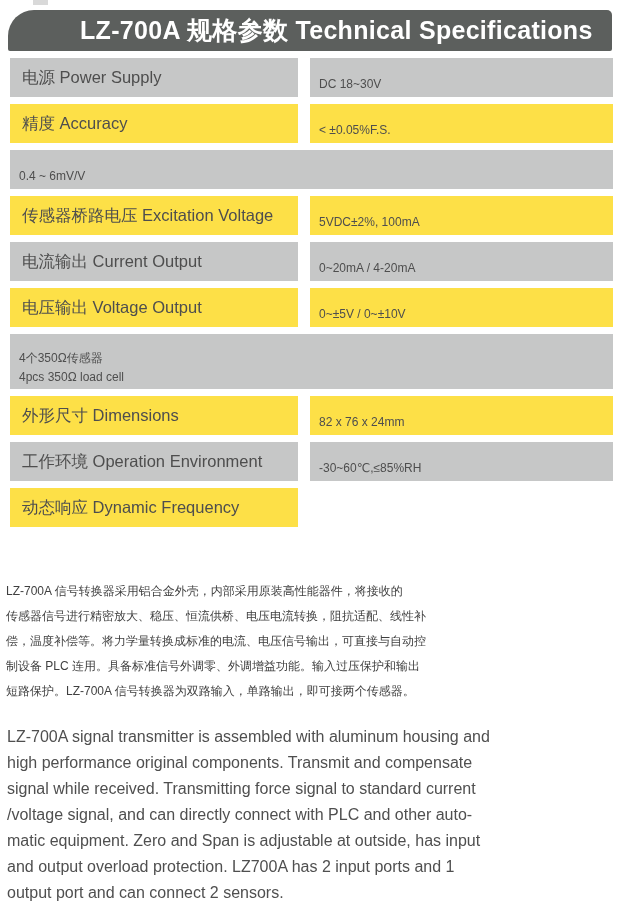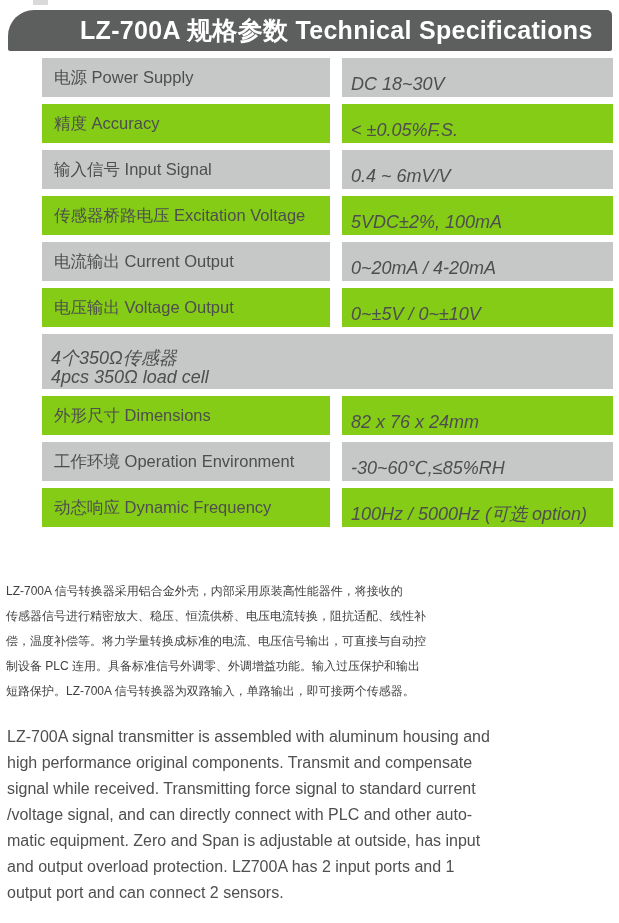--- a/index.html
+++ b/index.html
@@ -12,33 +12,33 @@
   }
   .header-bar{
     position:absolute;left:8px;top:10px;width:604px;height:41px;
     background:#5c5f5d;border-radius:26px 5px 2px 2px;
     display:flex;align-items:center;padding-left:24px;box-sizing:border-box;
   }
   .header-title{
     color:#ffffff;font-size:25px;font-weight:bold;letter-spacing:.3px;white-space:nowrap;margin-left:48px;
   }
   .spec-table{position:absolute;left:10px;top:58px;width:603px;}
-  .spec-row{display:flex;margin-bottom:7px;margin-left:32px;}
+  .spec-row{display:flex;margin-bottom:7px;}
   .spec-row .cell{display:flex;align-items:center;box-sizing:border-box;min-height:39px;}
   .cell-label{
     width:288px;margin-right:12px;padding:2px 4px 2px 12px;
     font-size:16.5px;color:#4e4e4e;
   }
   .cell-value{
     flex:1;padding:15px 6px 2px 9px;
-    font-size:18px;color:#4e4e4e;font-style:italic;
+    font-size:12px;color:#4e4e4e;
   }
   .cell-value span, .cell-label span{white-space:pre-line;line-height:19px;}
   .row-dark .cell{background:#c6c7c7;}
-  .row-light .cell{background:#84cc16;}
+  .row-light .cell{background:#fde047;}
   .row-tall .cell{min-height:46px;}
   .desc-cn{
     position:absolute;left:6px;top:579px;width:610px;
     font-size:12px;line-height:25px;color:#3f3f3f;white-space:pre-line;
   }
   .desc-en{
     position:absolute;left:7px;top:724px;width:610px;
     font-size:16px;line-height:26px;color:#4f4f4f;white-space:pre-line;
   }
 </style>
@@ -67,23 +67,20 @@
     <div class="spec-row row-light">
       <div class="cell cell-label">
           <span>精度 Accuracy</span>
         </div>
       <div class="cell cell-value">
           <span>&lt; ±0.05%F.S.</span>
         </div>
     </div>
 
     <div class="spec-row row-dark">
-      <div class="cell cell-label">
-          <span>输入信号 Input Signal</span>
-        </div>
       <div class="cell cell-value">
           <span>0.4 ~ 6mV/V</span>
         </div>
     </div>
 
     <div class="spec-row row-light">
       <div class="cell cell-label">
           <span>传感器桥路电压 Excitation Voltage</span>
         </div>
       <div class="cell cell-value">
@@ -131,23 +128,20 @@
         </div>
       <div class="cell cell-value">
           <span>-30~60℃,≤85%RH</span>
         </div>
     </div>
 
     <div class="spec-row row-light">
       <div class="cell cell-label">
           <span>动态响应 Dynamic Frequency</span>
         </div>
-      <div class="cell cell-value">
-          <span>100Hz / 5000Hz (可选 option)</span>
-        </div>
     </div>
 
 
   </div>
 
   <div class="desc-cn">LZ-700A 信号转换器采用铝合金外壳，内部采用原装高性能器件，将接收的
 传感器信号进行精密放大、稳压、恒流供桥、电压电流转换，阻抗适配、线性补
 偿，温度补偿等。将力学量转换成标准的电流、电压信号输出，可直接与自动控
 制设备 PLC 连用。具备标准信号外调零、外调增益功能。输入过压保护和输出
 短路保护。LZ-700A 信号转换器为双路输入，单路输出，即可接两个传感器。</div>

